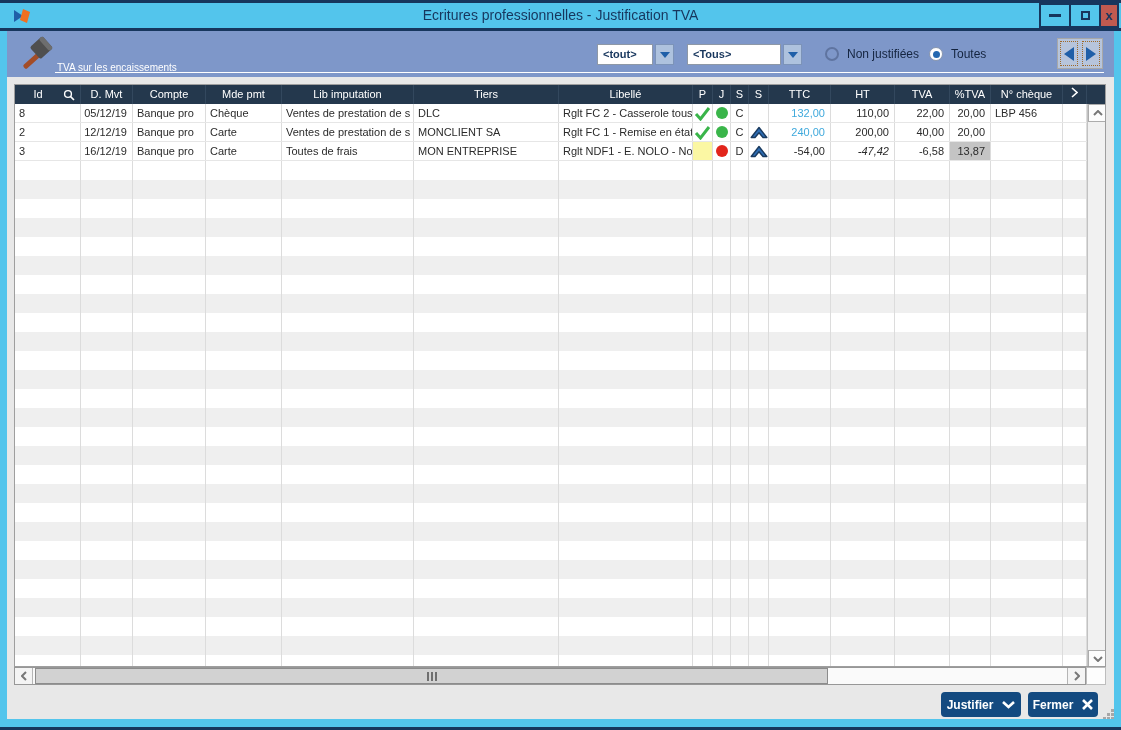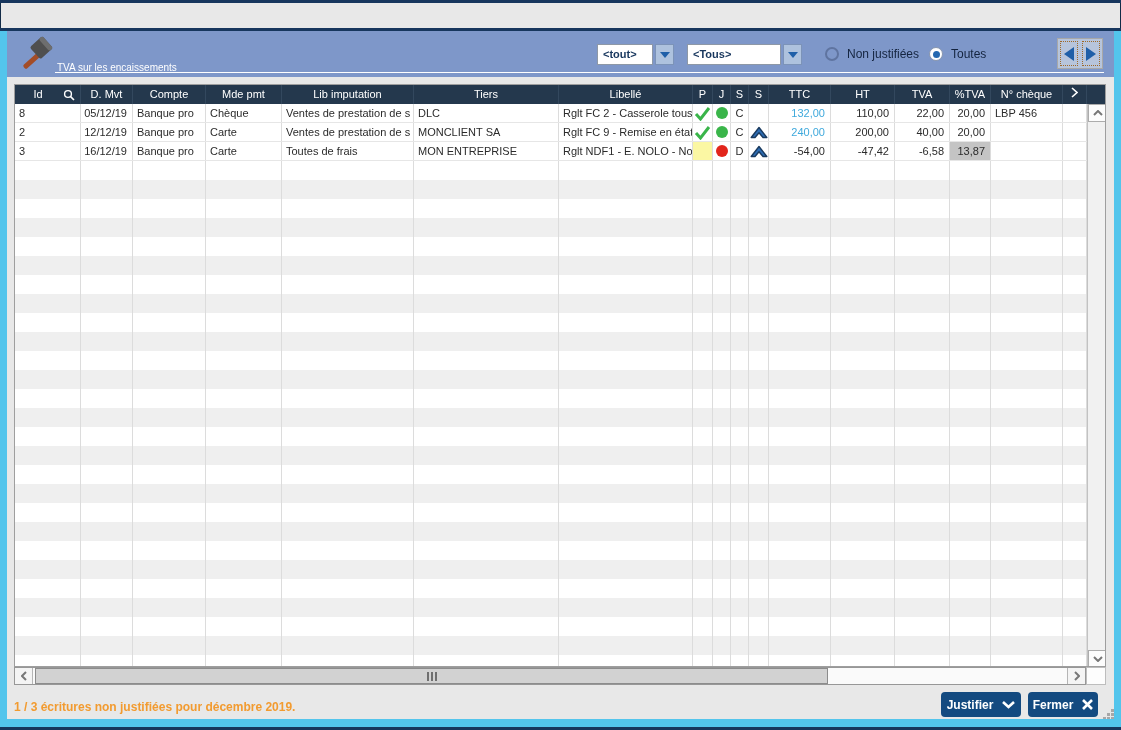--- a/index.html
+++ b/index.html
@@ -130,20 +130,40 @@
   .resize-grip i:nth-child(5){right:4px;bottom:0;}
   .resize-grip i:nth-child(6){right:0;bottom:0;}
 </style>
 </head>
 <body>
 
 <div class="window">
 
   <div class="strip-top-dark"></div>
 
+  <div class="titlebar">
+    <span class="app-logo">
+      <svg width="20" height="20" viewBox="0 0 20 20">
+        <polygon points="2,4 2,16 11,10" fill="#1F5FA8"></polygon>
+        <polygon points="11,3 18,6 15,17 8,14" fill="#F07020"></polygon>
+      </svg>
+    </span>
+    <div class="tb-title">Ecritures professionnelles - Justification TVA</div>
+    <div class="tb-controls">
+      <div class="tb-btn min">
+          <span class="glyph-min"></span>
+        </div>
+      <div class="tb-btn max">
+          <span class="glyph-max"></span>
+        </div>
+      <div class="tb-btn close">
+          <span class="glyph-x">x</span>
+        </div>
+    </div>
+  </div>
   <div class="strip-under-title"></div>
 
   <div class="headerband">
     <span class="gavel">
       <svg width="38" height="36" viewBox="0 0 38 36">
         <rect x="4" y="22" width="22" height="5" rx="2" fill="#A34D28" transform="rotate(-42 15 24)"></rect>
         <g transform="rotate(48 24 12)">
           <rect x="16" y="3" width="16" height="17" rx="2" fill="#4F4F4F"></rect>
           <rect x="16" y="3" width="16" height="5" rx="2" fill="#6E6E6E"></rect>
         </g>
@@ -276,21 +296,21 @@
               <div class="cell a-left" style="width: 72px;">LBP 456</div>
               <div class="cell a-center" style="width: 24px;"></div>
             </div>
             <div class="row data">
               <div class="cell a-left" style="width: 66px;">2</div>
               <div class="cell a-right" style="width: 52px;">12/12/19</div>
               <div class="cell a-left" style="width: 73px;">Banque pro</div>
               <div class="cell a-left" style="width: 76px;">Carte</div>
               <div class="cell a-left" style="width: 132px;">Ventes de prestation de s</div>
               <div class="cell a-left" style="width: 145px;">MONCLIENT SA</div>
-              <div class="cell a-left" style="width: 134px;">Rglt FC 9 - Remise en état</div>
+              <div class="cell a-left" style="width: 134px;">Rglt FC 1 - Remise en état</div>
               <div class="cell a-center icon-cell" style="width: 20px;">
                 <svg width="17" height="15" viewBox="0 0 17 15">
                   <polyline points="2,8 6.5,13 15,2" fill="none" stroke="#3AB54A" stroke-width="3"></polyline>
                 </svg>
               </div>
               <div class="cell a-center icon-cell" style="width: 18px;">
                 <span class="dot green"></span>
               </div>
               <div class="cell a-center" style="width: 18px;">C</div>
               <div class="cell a-center icon-cell" style="width: 20px;">
@@ -317,21 +337,21 @@
               <div class="cell a-center icon-cell" style="width: 18px;">
                 <span class="dot red"></span>
               </div>
               <div class="cell a-center" style="width: 18px;">D</div>
               <div class="cell a-center icon-cell" style="width: 20px;">
                 <svg width="18" height="13" viewBox="0 0 18 13">
                   <polygon points="9,1.5 16.8,11.5 13,11.5 9,6.8 5,11.5 1.2,11.5" fill="#2D6DB4" stroke="#1A3A5E" stroke-width="1.4" stroke-linejoin="round"></polygon>
                 </svg>
               </div>
               <div class="cell a-right" style="width: 62px;">-54,00</div>
-              <div class="cell a-right" style="width: 64px;">-47,42</div>
+              <div class="cell a-right" style="width: 64px; font-style: italic;">-47,42</div>
               <div class="cell a-right" style="width: 55px;">-6,58</div>
               <div class="cell a-right ptva-gray" style="width: 41px;">13,87</div>
               <div class="cell a-left" style="width: 72px;"></div>
               <div class="cell a-center" style="width: 24px;"></div>
             </div>
             <div class="row">
               <div class="cell a-left" style="width: 66px;"></div>
               <div class="cell a-right" style="width: 52px;"></div>
               <div class="cell a-left" style="width: 73px;"></div>
               <div class="cell a-left" style="width: 76px;"></div>
@@ -876,21 +896,20 @@
         </div>
       </div>
       <div class="hs-btn right">
         <svg width="6" height="10" viewBox="0 0 6 10">
             <polyline class="chev" points="1,1 5,5 1,9"></polyline>
           </svg>
       </div>
     </div>
     <div class="corner"></div>
 
-    <div class="status-text">1 / 3 écritures non justifiées pour décembre 2019.</div>
 
     <div class="btn-navy btn-justify">
       <span>Justifier</span>
       <svg width="13" height="8" viewBox="0 0 13 8">
           <polyline points="1,1 6.5,6 12,1" fill="none" stroke="#FFFFFF" stroke-width="2.6"></polyline>
         </svg>
     </div>
     <div class="btn-navy btn-close">
       <span>Fermer</span>
       <svg width="11" height="11" viewBox="0 0 11 11">

